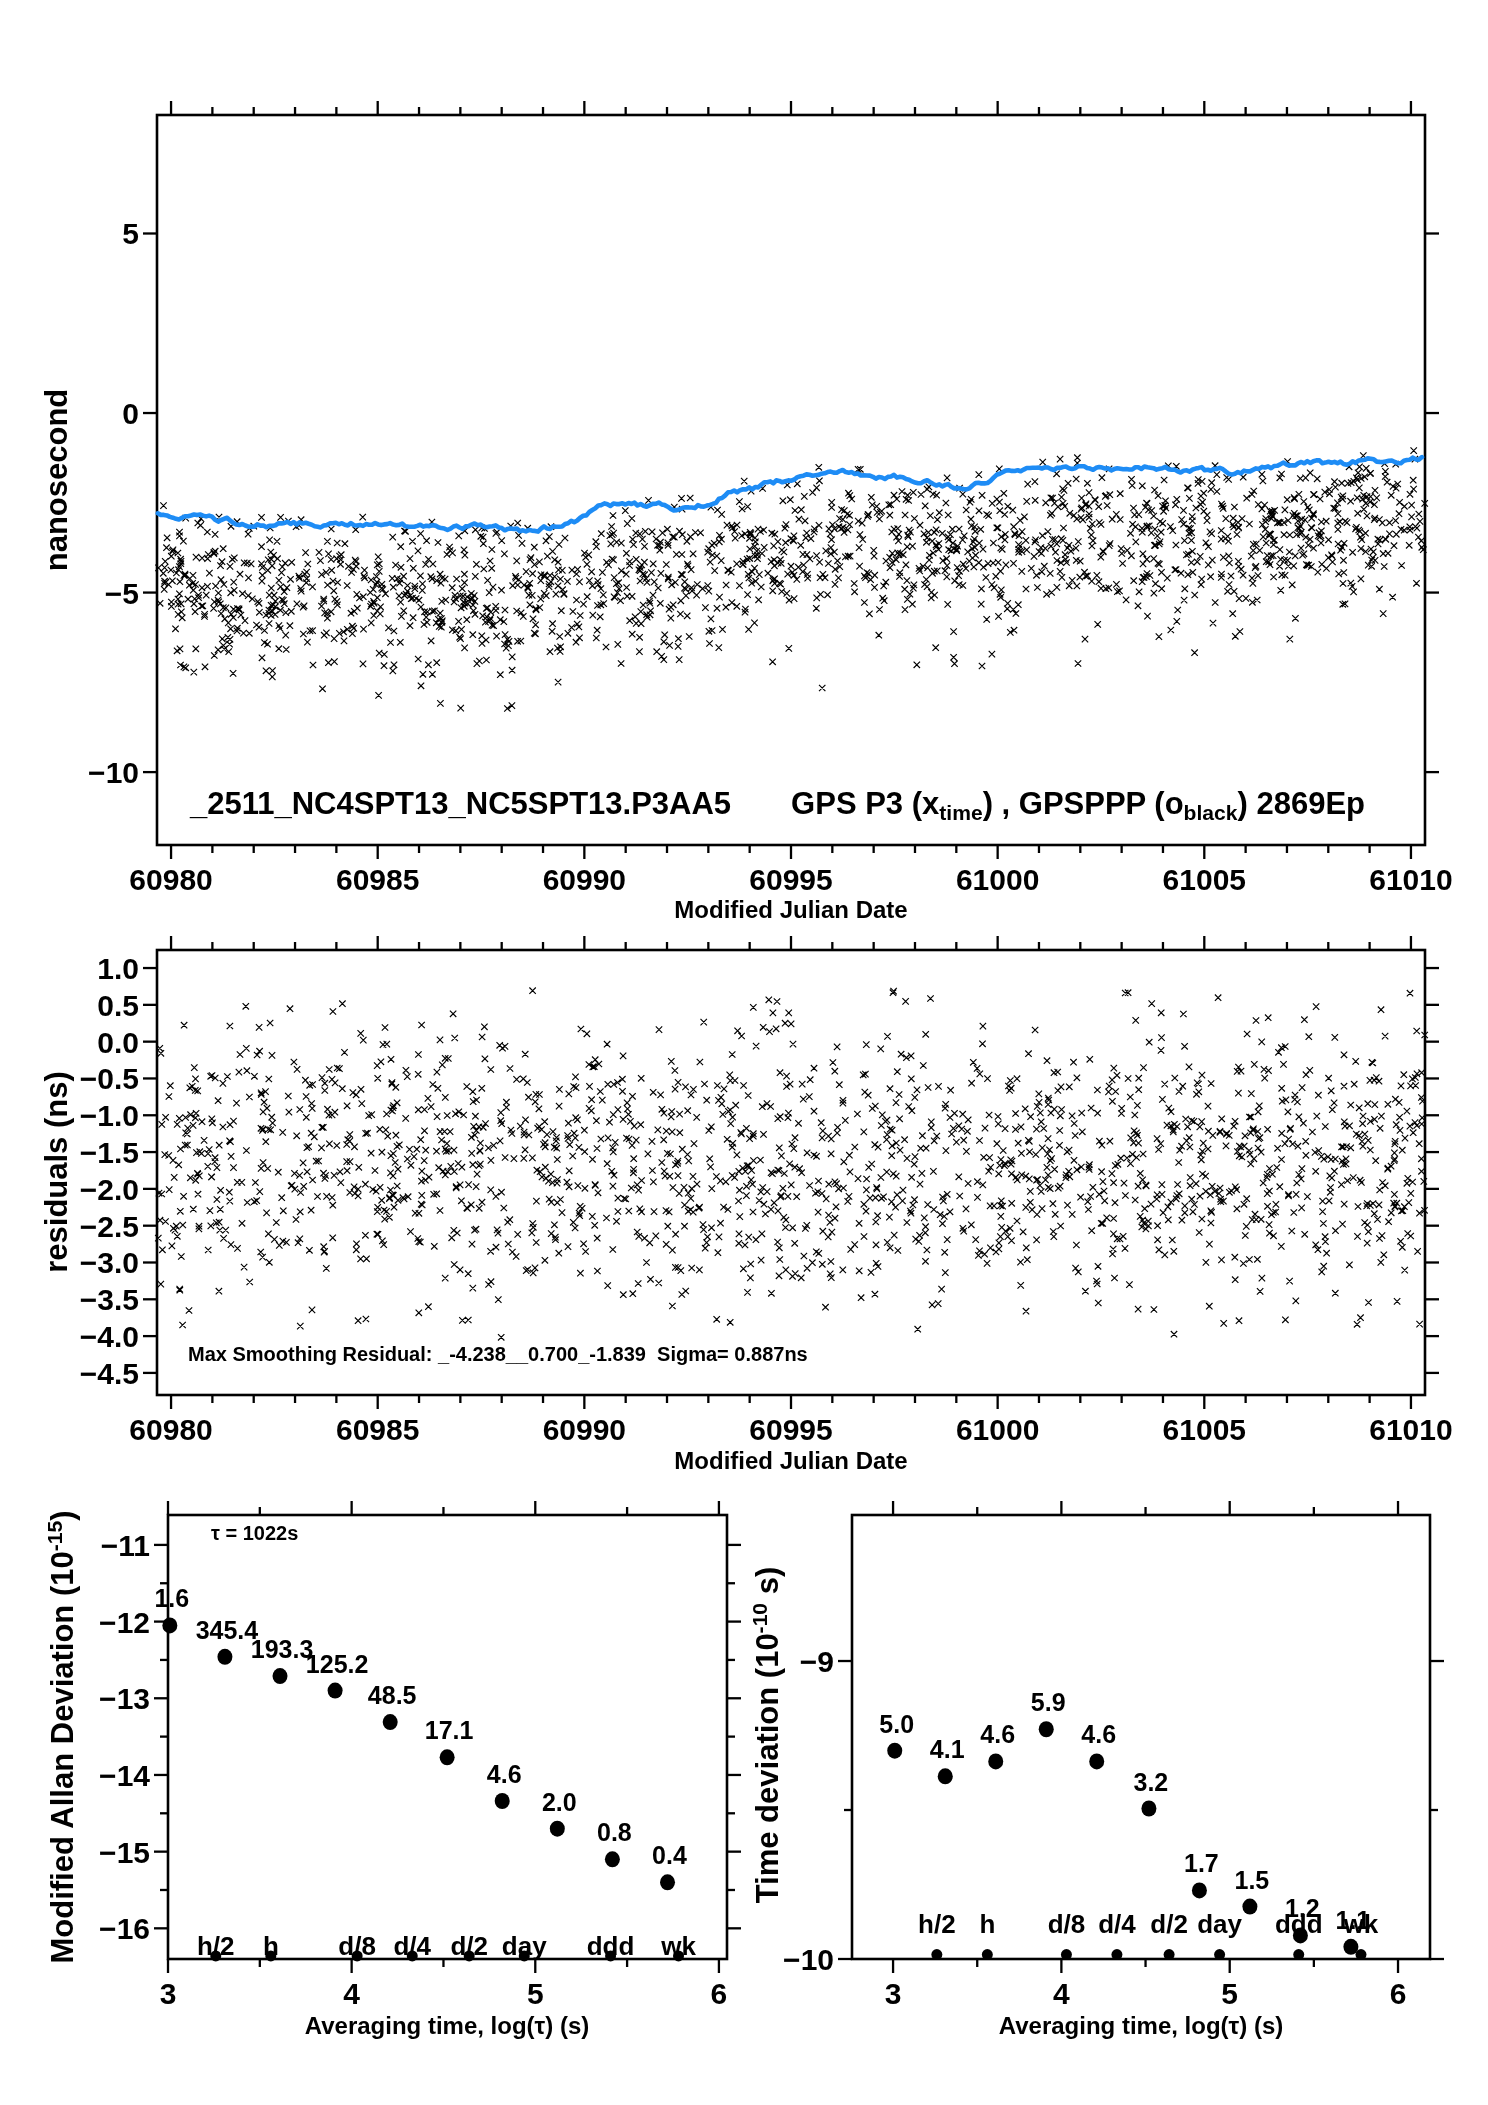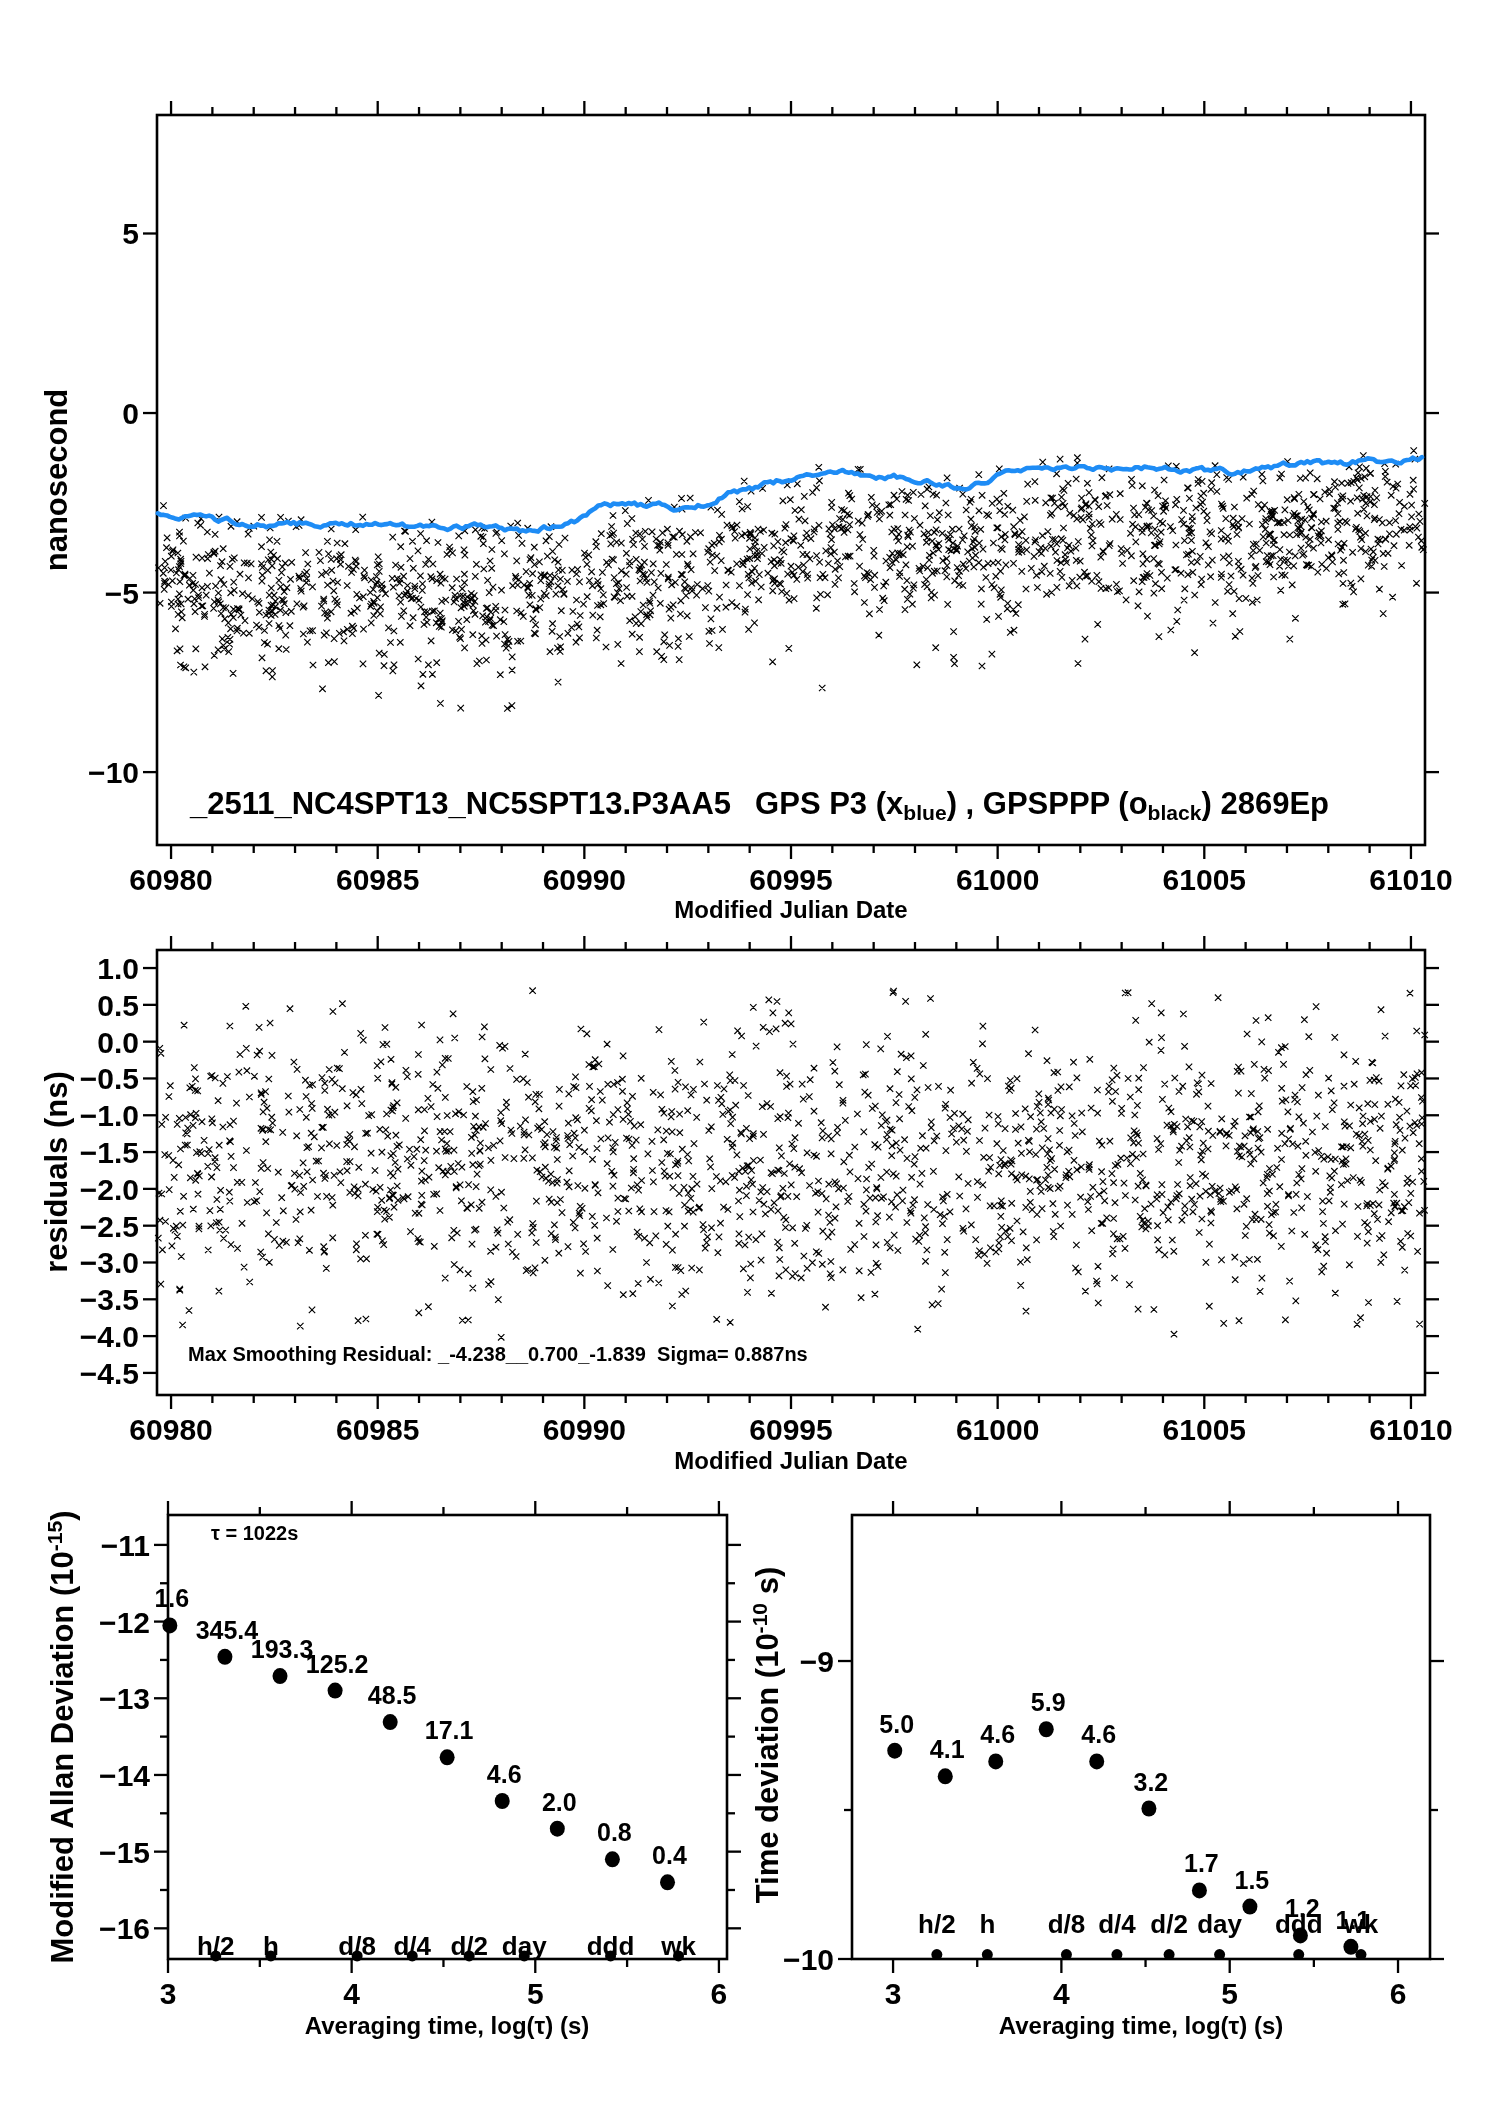--- a/index.html
+++ b/index.html
@@ -4,21 +4,21 @@
 <style>
   html,body{margin:0;padding:0;background:#fff;}
   .page{position:relative;width:1488px;height:2105px;background:#ffffff;overflow:hidden;
         font-family:"Liberation Sans",sans-serif;color:#000;}
   svg{position:absolute;left:0;top:0;}
   svg text{font-family:"Liberation Sans",sans-serif;font-weight:700;fill:#000;}
   .ov{position:absolute;white-space:pre;font-weight:700;}
   .vlab{position:absolute;white-space:pre;font-weight:700;font-size:31px;
         transform:translate(-50%,-50%) rotate(-90deg);}
   .xlab{position:absolute;white-space:pre;font-weight:700;font-size:24px;transform:translateX(-50%);}
-  .titlerow{position:absolute;left:190px;top:786px;display:flex;gap:24px;font-size:31px;font-weight:700;}
+  .titlerow{position:absolute;left:190px;top:786px;display:flex;gap:60px;font-size:31px;font-weight:700;}
   .p2ann{left:188px;top:1343px;font-size:20px;}
   .tau{left:211px;top:1522px;font-size:20px;}
   .sub{font-size:.68em;position:relative;top:.28em;}
   .sup{font-size:.68em;position:relative;top:-.5em;}
   .p1y{left:57px;top:480px;}
   .p2y{left:57px;top:1172px;}
   .p3y{left:63px;top:1737px;}
   .p4y{left:768px;top:1735px;}
   .p1x{left:791px;top:896px;}
   .p2x{left:791px;top:1447px;}
@@ -375,21 +375,21 @@
         <text x="1302.3960396039604" y="1917.4590604026844" text-anchor="middle" font-size="25" fill="#ff0000">1.2</text>
         <ellipse cx="1350.8910891089108" cy="1946.7825503355702" rx="7.5" ry="8" fill="#000"></ellipse>
         <text x="1352.8910891089108" y="1928.7825503355702" text-anchor="middle" font-size="25" fill="#ff0000">1.1</text>
       </g>
     </svg>
 
   <div class="vlab p1y">nanosecond</div>
   <div class="xlab p1x">Modified Julian Date</div>
   <div class="titlerow">
     <span>_2511_NC4SPT13_NC5SPT13.P3AA5</span>
-    <span><span>GPS P3 (x</span><span class="sub">blue</span><span>) ,  GPSPPP (o</span><span class="sub">black</span><span>)  2869Ep</span></span>
+    <span><span>GPS P3 (x</span><span class="sub">time</span><span>) ,  GPSPPP (o</span><span class="sub">black</span><span>)  2869Ep</span></span>
   </div>
 
   <div class="vlab p2y">residuals (ns)</div>
   <div class="xlab p2x">Modified Julian Date</div>
   <div class="ov p2ann">Max Smoothing Residual: _-4.238__0.700_-1.839  Sigma= 0.887ns</div>
 
   <div class="vlab p3y"><span>Modified Allan Deviation (10</span><span class="sup">-15</span><span>)</span></div>
   <div class="xlab p3x">Averaging time, log(τ) (s)</div>
   <div class="ov tau">τ = 1022s</div>
 

